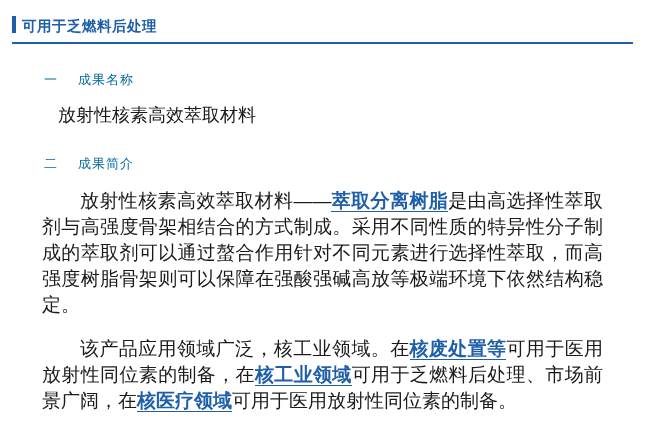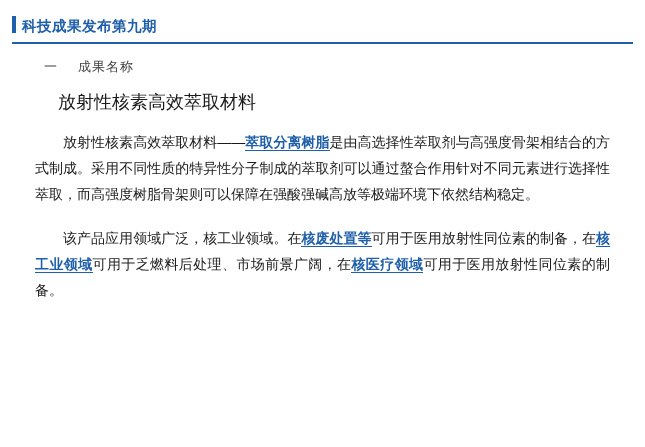--- a/index.html
+++ b/index.html
@@ -45,49 +45,49 @@
     line-height: 18px;
   }
 
   
   .content {
     padding: 0 30px 0 30px;
     box-sizing: border-box;
   }
 
   .section-head {
-    color: #404040;
+    color: #0369a1;
     font-size: 13px;
     line-height: 20px;
-    margin-top: 13px;
+    margin-top: 26px;
     margin-bottom: 0;
     padding-left: 14px;
     letter-spacing: 1px;
   }
   .section-head .num {
     display: inline-block;
     width: 34px;
   }
 
   .section-body {
     font-size: 18px;
     line-height: 26px;
     color: #1a1a1a;
     padding-left: 28px;
     margin-top: 12px;
   }
 
   .para {
-    font-size: 14px;
+    font-size: 19px;
     line-height: 26px;
     color: #1a1a1a;
     text-align: justify;
     text-justify: inter-ideograph;
     text-indent: 2em;
-    margin: 5px;
+    margin: 12px;
   }
   .para + .para {
     margin-top: 18px;
   }
   .para-wrap {
     margin-top: 14px;
   }
 
   .kw {
     color: #1f5fa9;
@@ -95,31 +95,34 @@
     border-bottom: 1px solid #1f5fa9;
   }
 </style>
 </head>
 <body>
 
 <div class="page">
 
   <div class="header">
     <div class="header-accent"></div>
-    <div class="header-title">科技成果发布第九期</div>
+    <div class="header-title">可用于乏燃料后处理</div>
   </div>
 
   <div class="content">
 
     <div class="section-head">
       <span class="num">一</span><span>成果名称</span>
     </div>
 
     <div class="section-body">放射性核素高效萃取材料</div>
 
+    <div class="section-head">
+      <span class="num">二</span><span>成果简介</span>
+    </div>
 
     <div class="para-wrap">
       <p class="para"><span>放射性核素高效萃取材料——</span><span class="kw">萃取分离树脂</span><span>是由高选择性萃取剂与高强度骨架相结合的方式制成。采用不同性质的特异性分子制成的萃取剂可以通过螯合作用针对不同元素进行选择性萃取，而高强度树脂骨架则可以保障在强酸强碱高放等极端环境下依然结构稳定。</span></p>
 
       <p class="para"><span>该产品应用领域广泛，核工业领域。在</span><span class="kw">核废处置等</span><span>可用于医用放射性同位素的制备，在</span><span class="kw">核工业领域</span><span>可用于乏燃料后处理、市场前景广阔，在</span><span class="kw">核医疗领域</span><span>可用于医用放射性同位素的制备。</span></p>
     </div>
 
   </div>
 </div>
 

